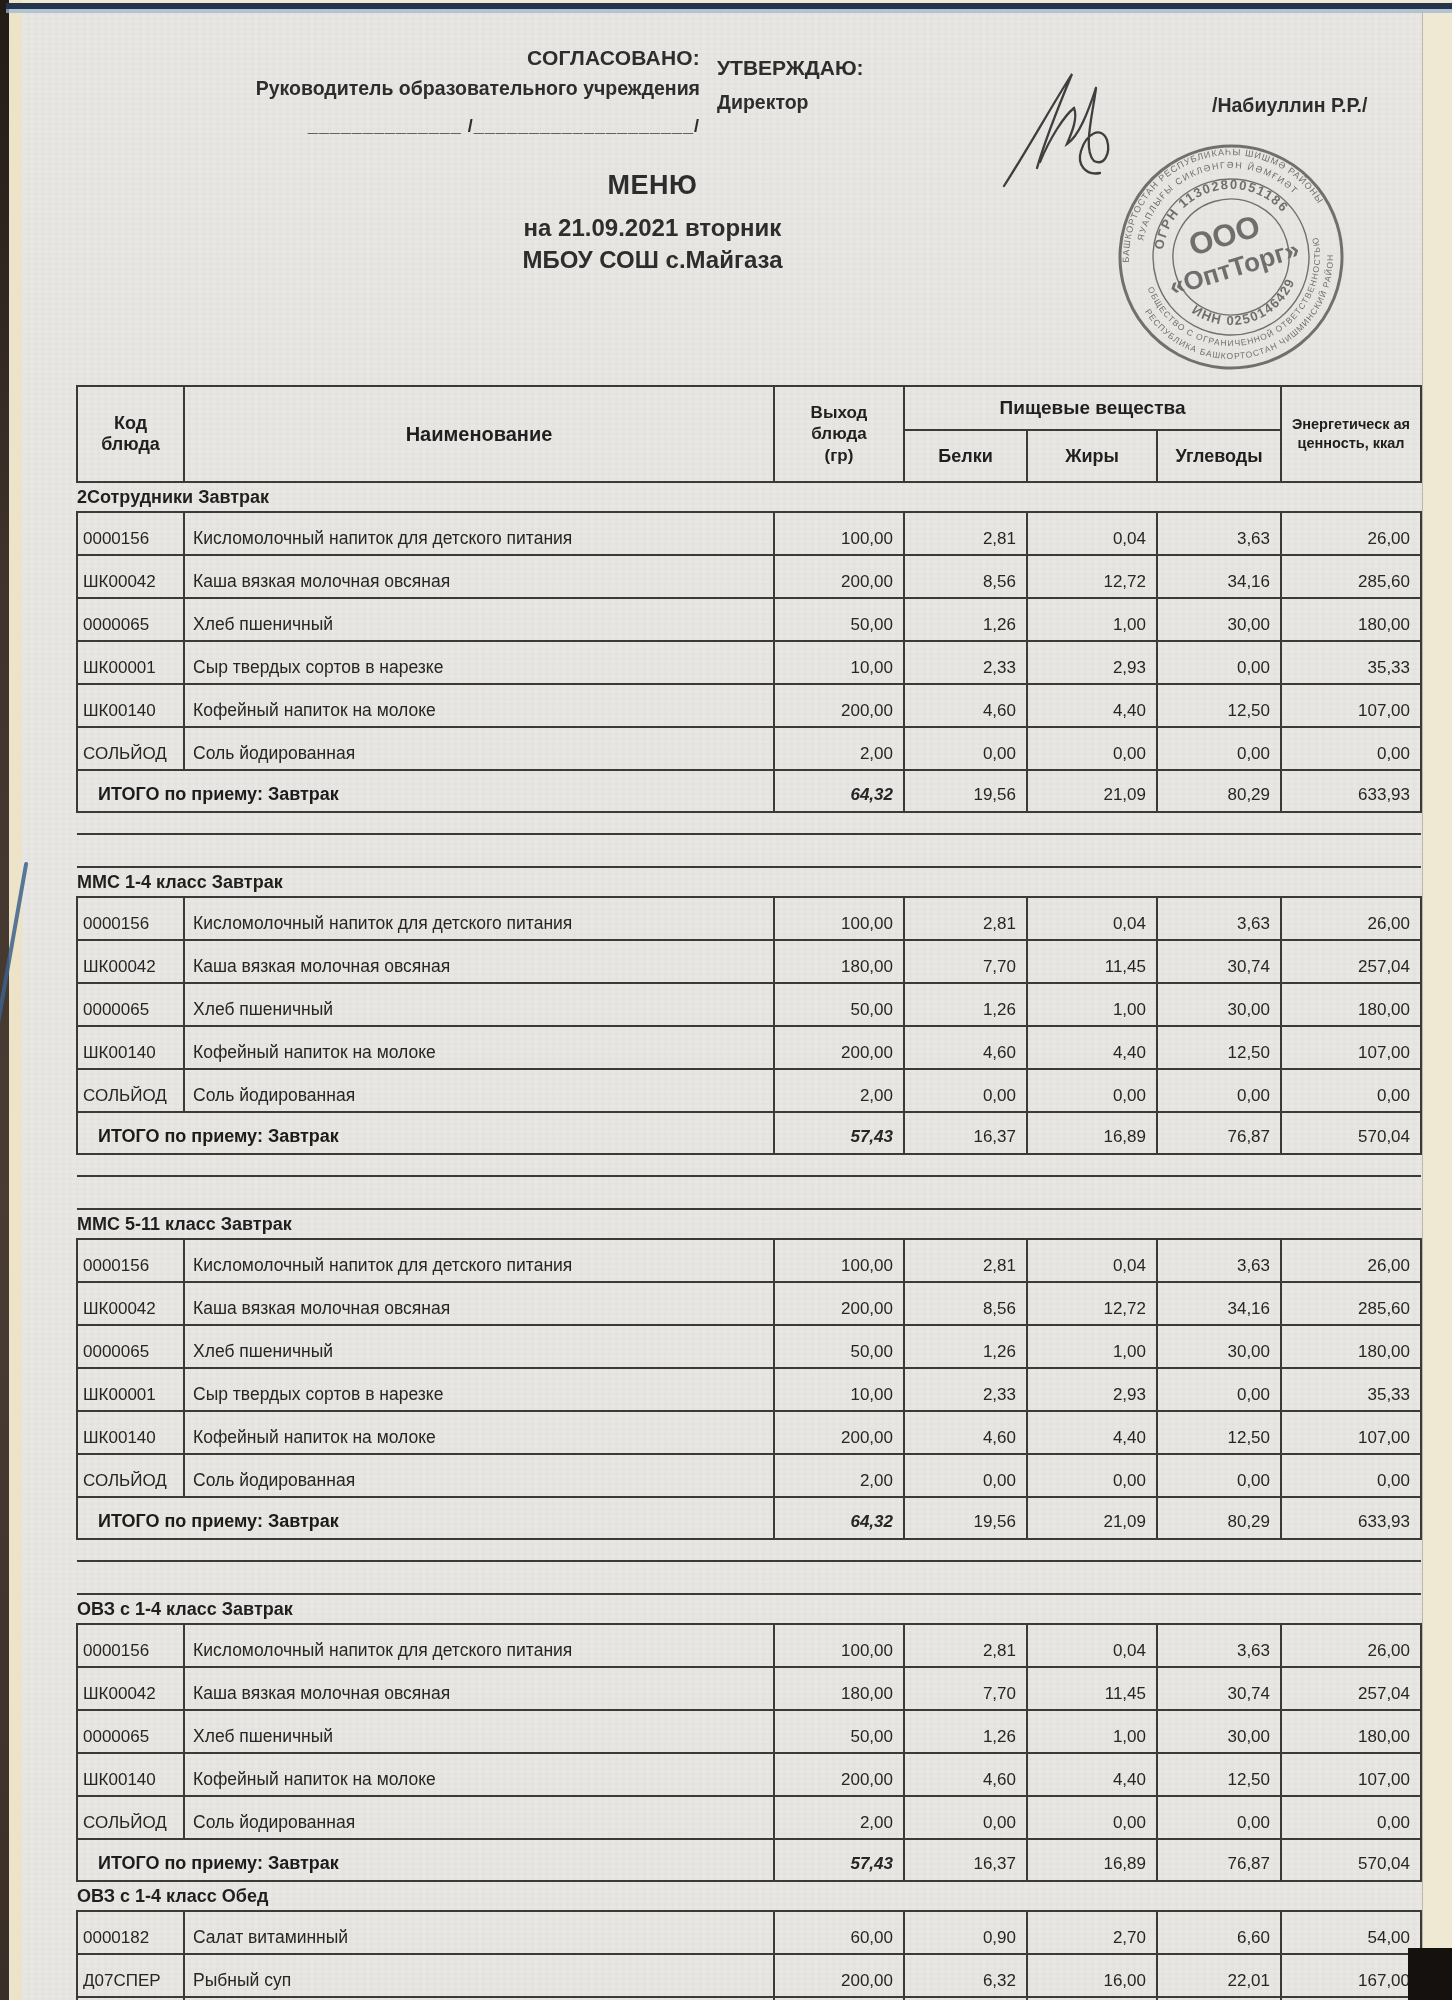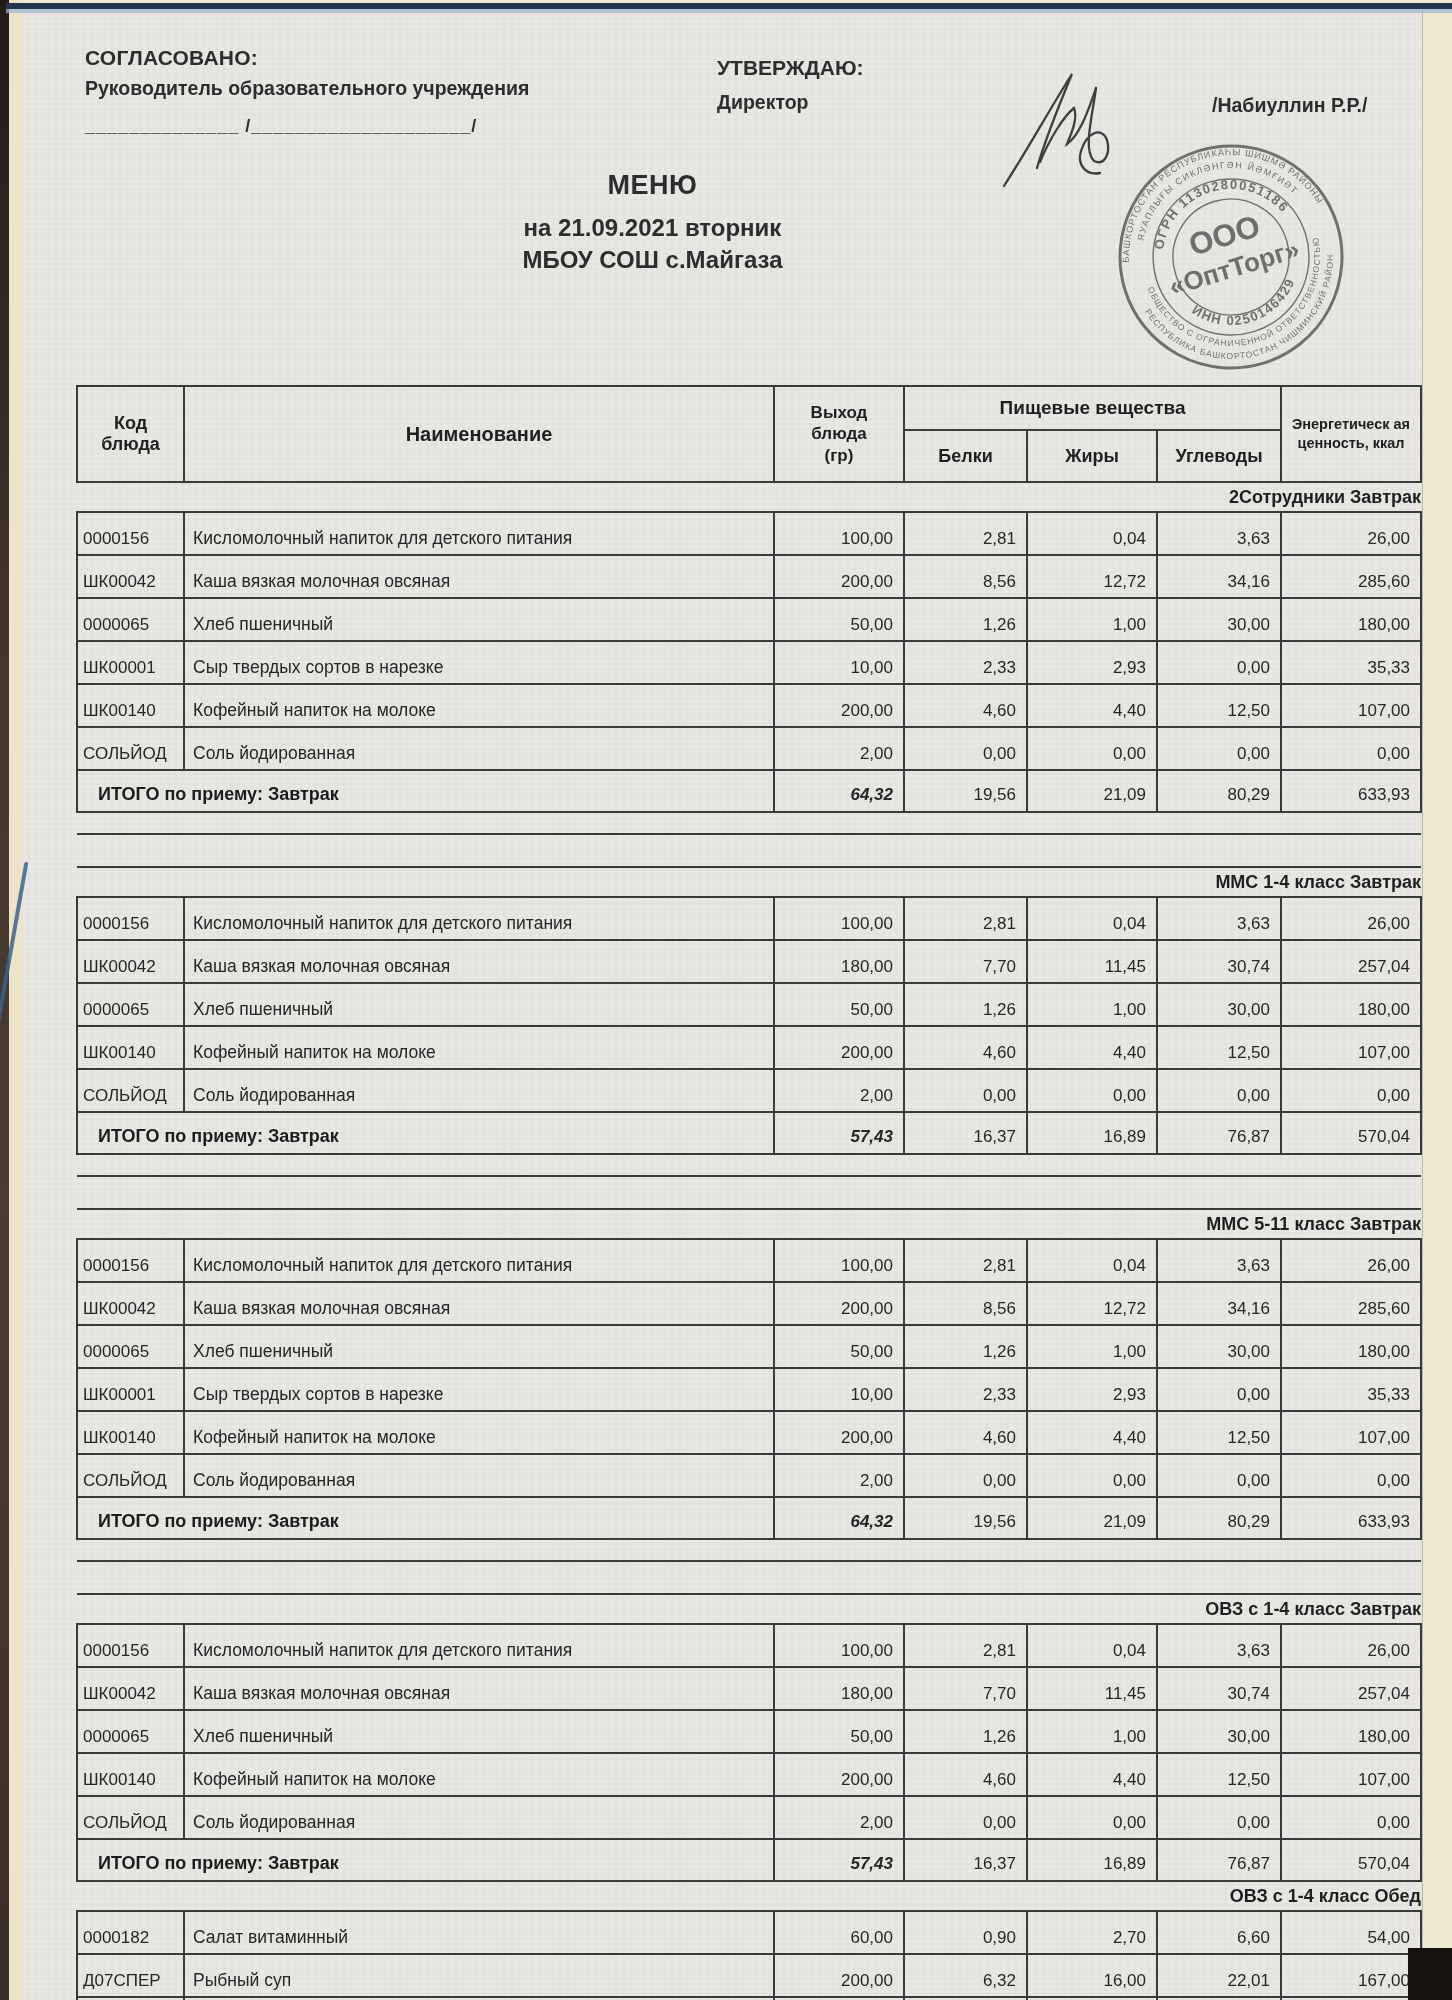--- a/index.html
+++ b/index.html
@@ -21,21 +21,21 @@
   .paper{
     position:absolute;left:20px;top:12px;width:1402px;height:1988px;
     background:#e8e7e3;
     background-image:
       repeating-linear-gradient(0deg,rgba(90,90,110,.018) 0 2px,transparent 2px 5px),
       repeating-linear-gradient(90deg,rgba(60,60,60,.015) 0 3px,transparent 3px 7px);
     border-right:1px solid #bdb8a9;
     z-index:3;
   }
   
-  .agree-block{position:absolute;left:65px;top:34px;width:615px;text-align:left;}
+  .agree-block{position:absolute;left:65px;top:34px;width:615px;text-align:right;}
   .agree-label{font-weight:bold;font-size:21px;letter-spacing:.2px;}
   .agree-role{font-weight:bold;font-size:19.5px;margin-top:7px;}
   .agree-line{font-weight:bold;font-size:18px;margin-top:16px;letter-spacing:1px;white-space:nowrap;}
   .approve-block{position:absolute;left:697px;top:44px;text-align:left;}
   .approve-label{font-weight:bold;font-size:21px;}
   .approve-role{font-weight:bold;font-size:19.5px;margin-top:11px;}
   .approve-name{position:absolute;left:1192px;top:82px;font-weight:bold;font-size:19.5px;white-space:nowrap;}
   .signature{position:absolute;left:962px;top:52px;}
   .stamp{position:absolute;left:1066px;top:100px;opacity:.82;}
   
@@ -57,21 +57,21 @@
   .menu-table thead th{text-align:center;vertical-align:middle;font-weight:bold;color:#1f1f1f;}
   th.h-code{font-size:18px;height:46px;}
   th.h-name{font-size:20px;}
   th.h-output{font-size:17px;line-height:1.25;}
   th.h-output span{display:inline-block;max-width:78px;}
   th.h-nutr{font-size:19px;height:42px;}
   th.h-sub{font-size:18px;height:50px;}
   th.h-energy{font-size:14.5px;line-height:1.3;padding:0 6px;}
   tr.section-row td{
     border-left-style:hidden;border-right-style:hidden;border-top:none;border-bottom:none;
-    text-align:right;font-weight:bold;font-size:18px;height:25px;padding:2px 0 1px;color:#1f1f1f;
+    text-align:left;font-weight:bold;font-size:18px;height:25px;padding:2px 0 1px;color:#1f1f1f;
   }
   tr.item-row td{height:36px;vertical-align:bottom;padding-bottom:5px;}
   td.c-code{text-align:left;padding-left:5px;font-size:17px;}
   td.c-name{text-align:left;padding-left:8px;font-size:17.5px;}
   td.c-num{text-align:right;padding-right:10px;font-size:17px;}
   tr.total-row td{height:34px;vertical-align:bottom;padding-bottom:6px;}
   td.t-label{font-weight:bold;font-size:18px;text-align:left;padding-left:20px;color:#1c1c1c;margin-top:6px;}
   td.t-out{font-weight:bold;font-style:italic;}
   tr.sp td{border-left-style:hidden;border-right-style:hidden;border-top:none;border-bottom:2px solid #3a3a3a;}
   tr.sp td.sb{border-left:2px solid #3a3a3a;border-right:2px solid #3a3a3a;}

